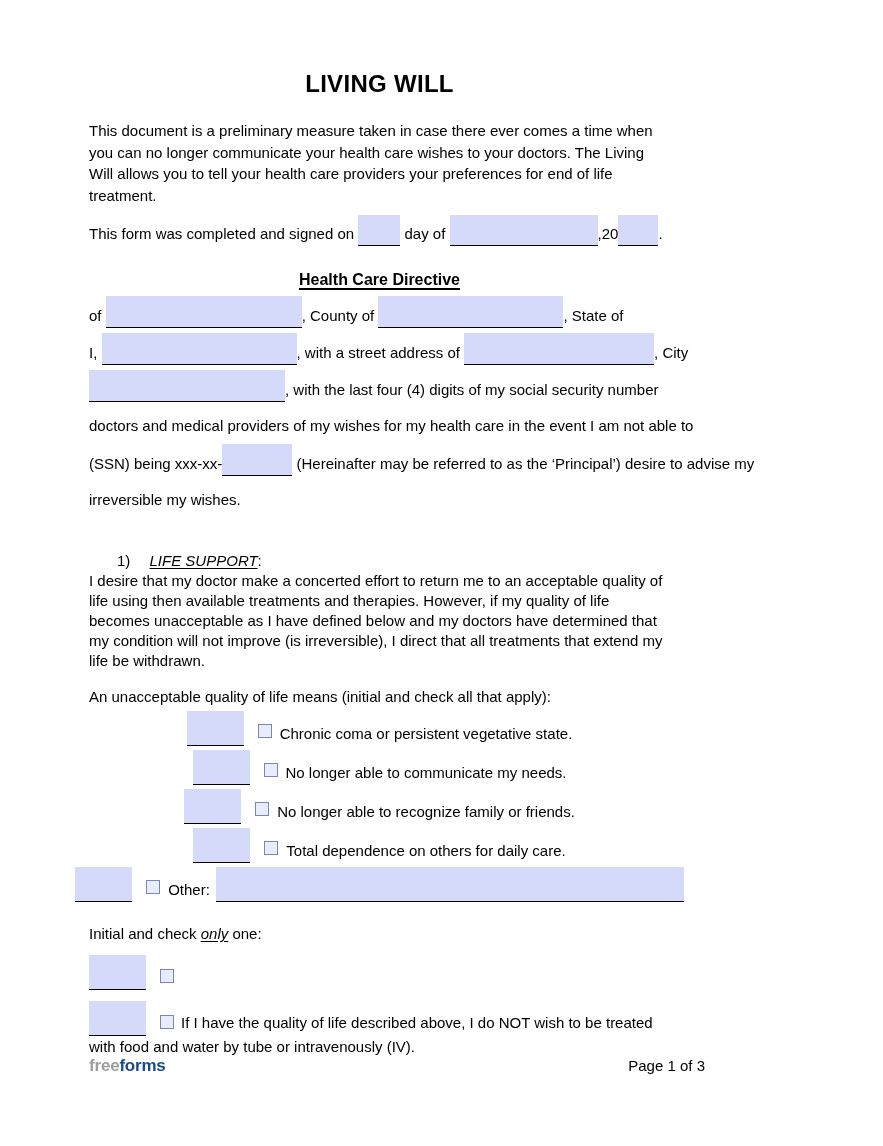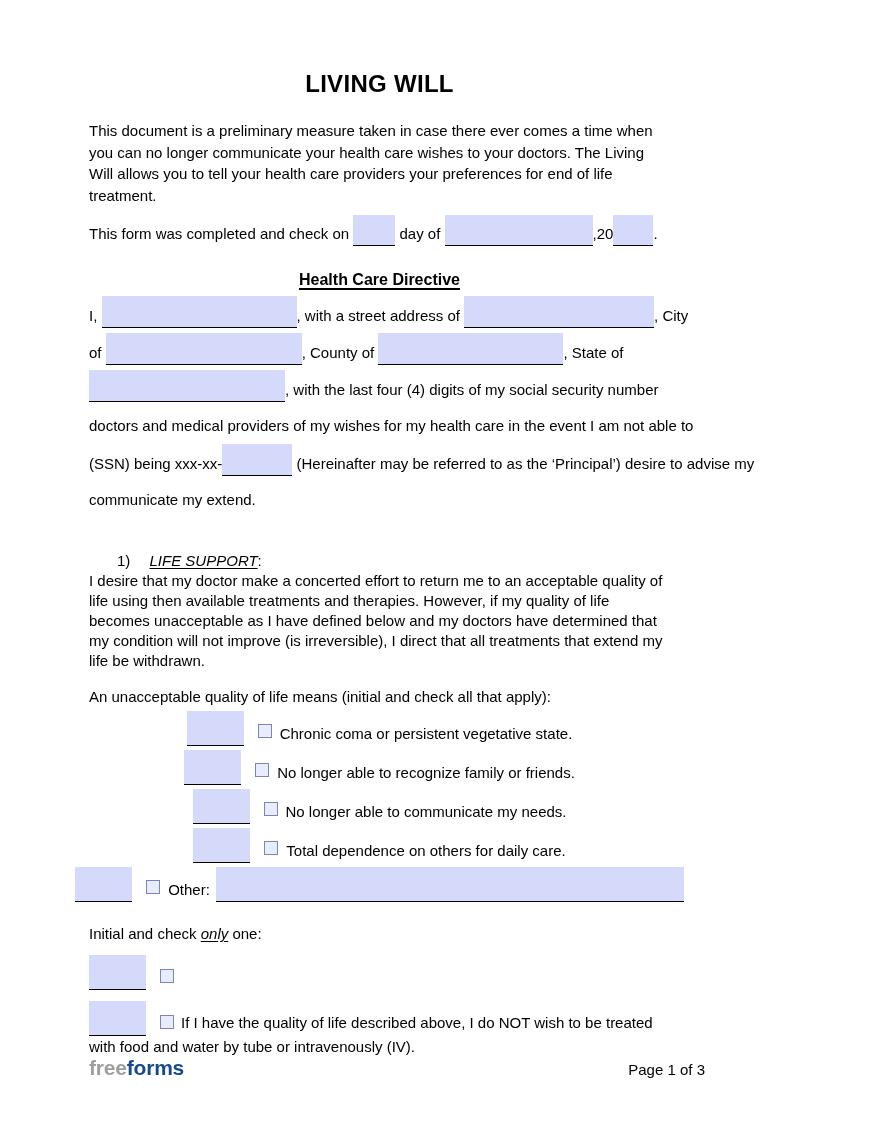--- a/index.html
+++ b/index.html
@@ -74,67 +74,67 @@
   .initial-only .only-word { font-style:italic; text-decoration:underline; text-underline-offset:2px; }
 
   .option { margin-top:11px; line-height:21px; }
   .option .initial-field { display:inline-block; vertical-align:-8px; }
   .option .checkbox { display:inline-block; vertical-align:-1px; margin:0 7px 0 14px; }
 
   .footer {
     position:absolute; left:89px; right:50px; top:1056px;
     display:flex; justify-content:space-between; align-items:baseline;
   }
-  .logo { font-size:21px; font-weight:bold; letter-spacing:-0.2px; }
+  .logo { font-size:17px; font-weight:bold; letter-spacing:-0.2px; }
   .logo .free  { color:#9e9e9e; }
   .logo .forms { color:#17498d; }
   .page-num { font-size:15px; }
 </style>
 </head>
 <body>
 
 <div class="page">
   <div class="content">
 
     <h1 class="title">LIVING WILL</h1>
 
     <p class="intro">This document is a preliminary measure taken in case there ever comes a time when you can no longer communicate your health care wishes to your doctors. The Living Will allows you to tell your health care providers your preferences for end of life treatment.</p>
 
     <div class="signed-line">
-      <span>This form was completed and check on</span>
+      <span>This form was completed and signed on</span>
       <span class="field" style="width:42px"></span>
       <span>day of</span>
       <span class="field" style="width:148px"></span><span>,20</span><span class="field" style="width:40px"></span><span>.</span>
     </div>
 
     <h2 class="directive-heading">Health Care Directive</h2>
 
     <div class="fill-par">
       <div class="fill-line">
+        <span>of</span>
+        <span class="field" style="width:196px"></span><span>, County of</span>
+        <span class="field" style="width:185px"></span><span>, State of</span>
+      </div>
+      <div class="fill-line">
         <span>I,</span>
         <span class="field" style="width:195px"></span><span>, with a street address of</span>
         <span class="field" style="width:190px"></span><span>, City</span>
-      </div>
-      <div class="fill-line">
-        <span>of</span>
-        <span class="field" style="width:196px"></span><span>, County of</span>
-        <span class="field" style="width:185px"></span><span>, State of</span>
       </div>
       <div class="fill-line">
         <span class="field" style="width:196px"></span><span>, with the last four (4) digits of my social security number</span>
       </div>
       <div class="fill-line">
         <span>doctors and medical providers of my wishes for my health care in the event I am not able to</span>
       </div>
       <div class="fill-line">
         <span>(SSN) being xxx-xx-</span><span class="field" style="width:70px"></span>
         <span>(Hereinafter may be referred to as the ‘Principal’) desire to advise my</span>
       </div>
       <div class="fill-line">
-        <span>communicate my extend.</span>
+        <span>irreversible my wishes.</span>
       </div>
     </div>
 
     <div class="sec-heading">
       <span>1)</span>
       <span class="ls-title">LIFE SUPPORT</span><span>:</span>
     </div>
 
     <p class="sec-body">I desire that my doctor make a concerted effort to return me to an acceptable quality of life using then available treatments and therapies. However, if my quality of life becomes unacceptable as I have defined below and my doctors have determined that my condition will not improve (is irreversible), I direct that all treatments that extend my life be withdrawn.</p>
 
@@ -142,26 +142,26 @@
 
     <div class="checklist">
       <div class="check-row">
         <span class="initial-field"></span>
         <span class="checkbox"></span>
         <span class="check-label">Chronic coma or persistent vegetative state.</span>
       </div>
       <div class="check-row">
         <span class="initial-field"></span>
         <span class="checkbox"></span>
-        <span class="check-label">No longer able to recognize family or friends.</span>
+        <span class="check-label">No longer able to communicate my needs.</span>
       </div>
       <div class="check-row">
         <span class="initial-field"></span>
         <span class="checkbox"></span>
-        <span class="check-label">No longer able to communicate my needs.</span>
+        <span class="check-label">No longer able to recognize family or friends.</span>
       </div>
       <div class="check-row">
         <span class="initial-field"></span>
         <span class="checkbox"></span>
         <span class="check-label">Total dependence on others for daily care.</span>
       </div>
       <div class="check-row">
         <span class="initial-field"></span>
         <span class="checkbox"></span>
         <span class="check-label">Other:</span>

